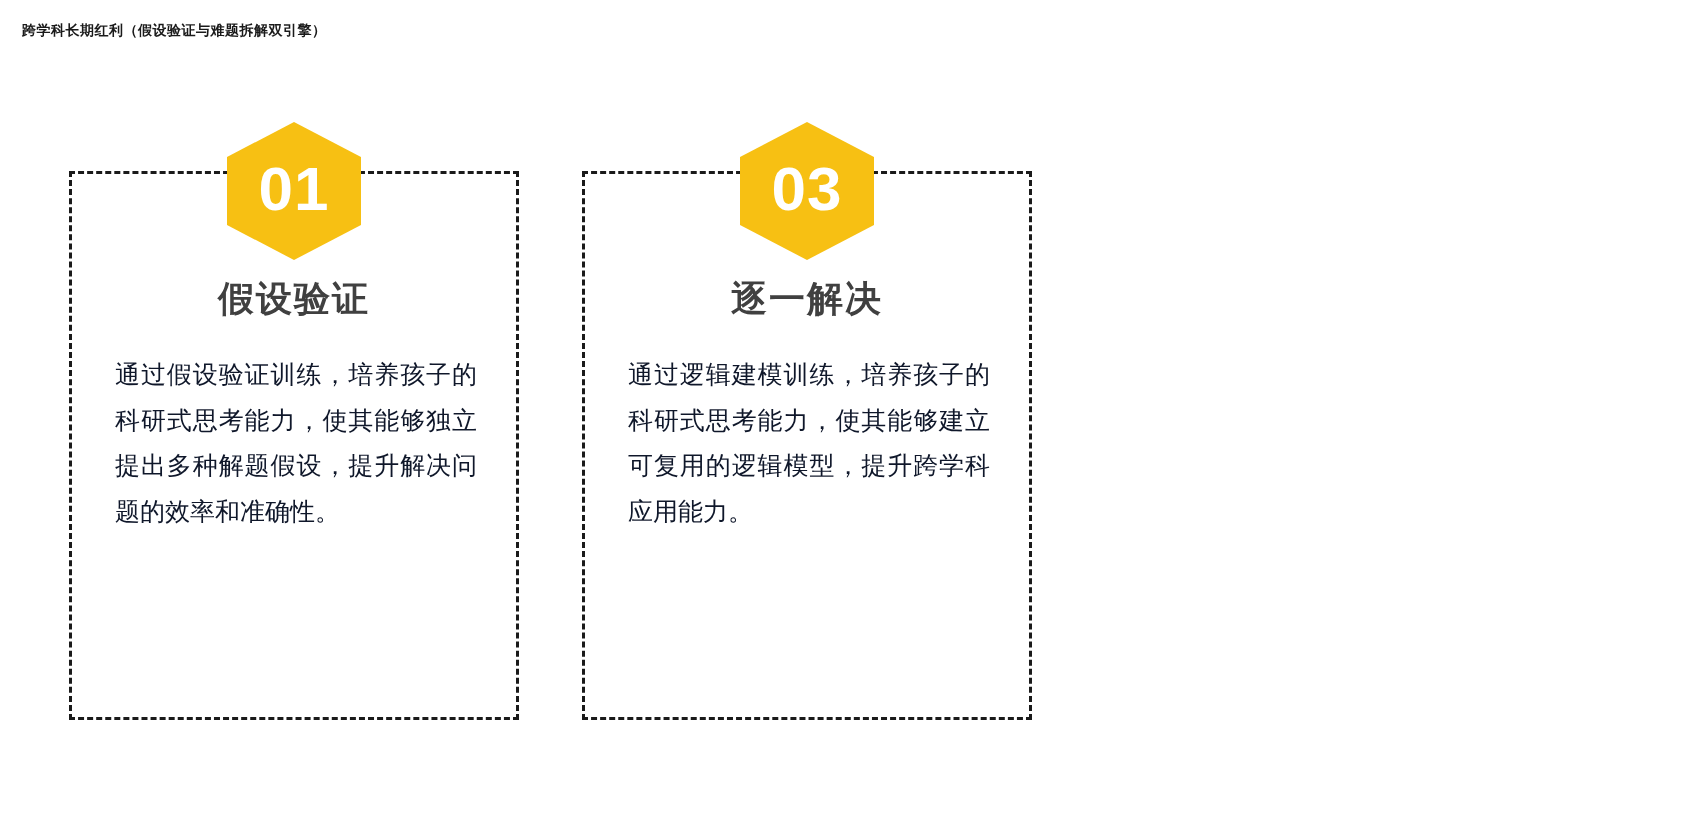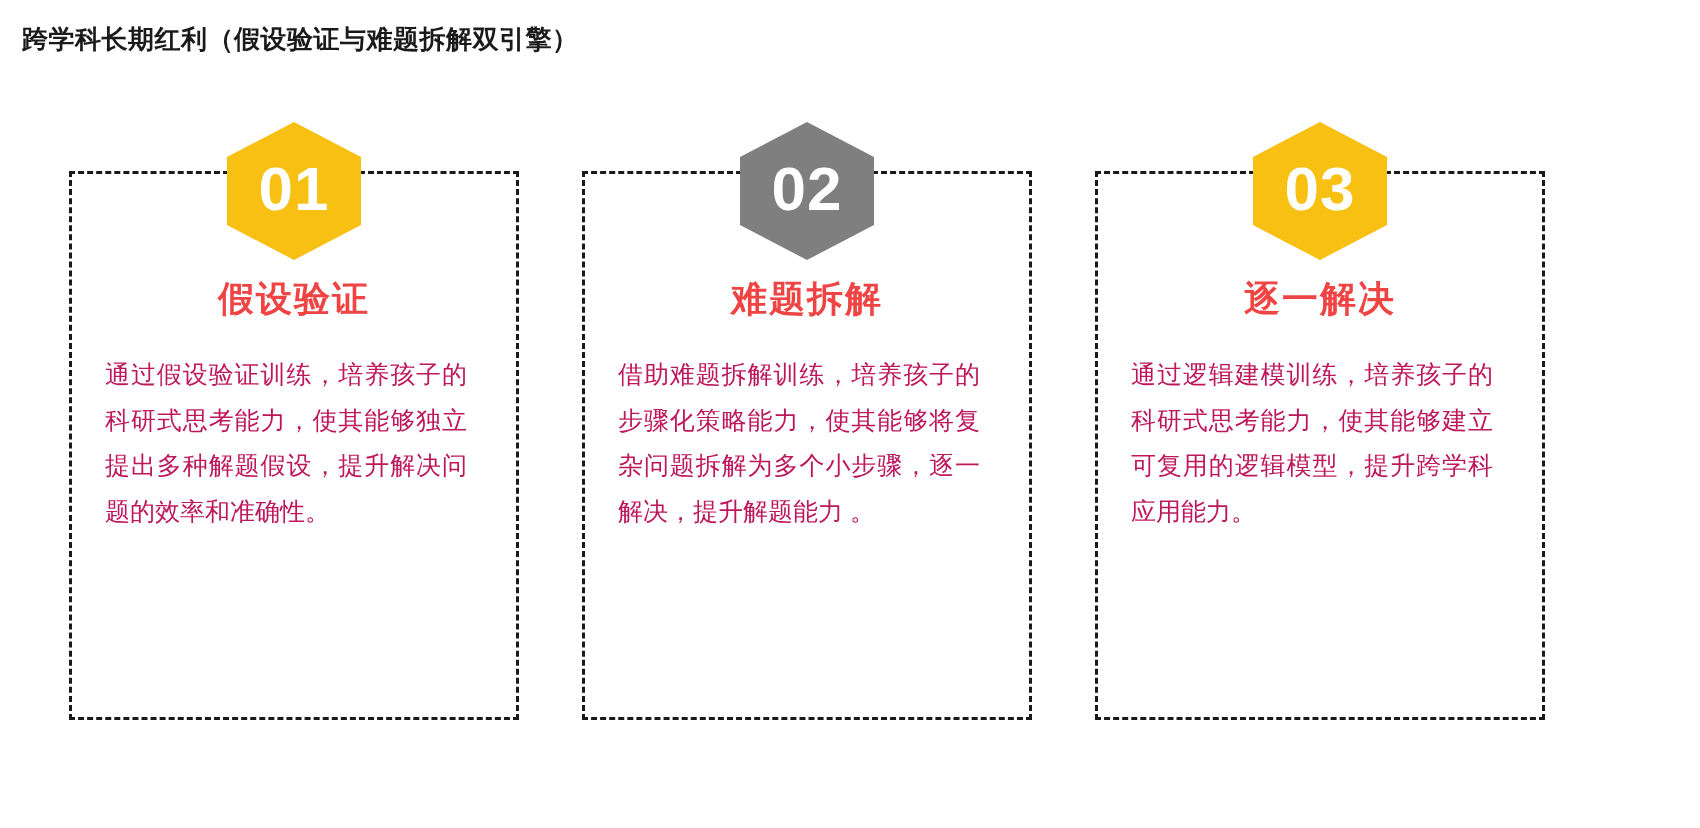--- a/index.html
+++ b/index.html
@@ -11,21 +11,21 @@
     width: 1700px;
     height: 828px;
     font-family: "Liberation Sans", sans-serif;
     overflow: hidden;
     position: relative;
   }
   .slide-title {
     position: absolute;
     left: 22px;
     top: 22px;
-    font-size: 26px;
+    font-size: 14px;
     font-weight: bold;
     color: #1a1a1a;
     letter-spacing: 0.5px;
     white-space: nowrap;
   }
   .cards {
     position: absolute;
     left: 0;
     top: 120px;
     width: 1700px;
@@ -78,31 +78,31 @@
     padding-bottom: 4px;
   }
   .card-heading {
     position: absolute;
     top: 155px;
     left: 0;
     width: 450px;
     text-align: center;
     font-size: 36px;
     font-weight: bold;
-    color: #ef4444;
+    color: #404040;
     letter-spacing: 2px;
   }
   .card-body {
     position: absolute;
     top: 232px;
-    left: 36px;
+    left: 46px;
     width: 362px;
     font-size: 25px;
     line-height: 1.82;
-    color: #be185d;
+    color: #0f172a;
     text-align: justify;
     text-justify: inter-ideograph;
   }
 </style>
 </head>
 <body>
 
 <div class="slide-title">跨学科长期红利（假设验证与难题拆解双引擎）</div>
 
 <div class="cards">
@@ -112,31 +112,20 @@
     <div class="hex">
       <svg width="142" height="142" viewBox="0 0 142 142" aria-hidden="true">
         <polygon points="71,2 138,37 138,105 71,140 4,105 4,37" fill="#F7C013"></polygon>
       </svg>
       <span class="hex-num">01</span>
     </div>
     <div class="card-heading">假设验证</div>
     <div class="card-body">通过假设验证训练，培养孩子的科研式思考能力，使其能够独立提出多种解题假设，提升解决问题的效率和准确性。</div>
   </div>
 
-  <div class="card">
-    <div class="card-box"></div>
-    <div class="hex">
-      <svg width="142" height="142" viewBox="0 0 142 142" aria-hidden="true">
-        <polygon points="71,2 138,37 138,105 71,140 4,105 4,37" fill="#7F7F7F"></polygon>
-      </svg>
-      <span class="hex-num">02</span>
-    </div>
-    <div class="card-heading">难题拆解</div>
-    <div class="card-body">借助难题拆解训练，培养孩子的步骤化策略能力，使其能够将复杂问题拆解为多个小步骤，逐一解决，提升解题能力 。</div>
-  </div>
 
   <div class="card">
     <div class="card-box"></div>
     <div class="hex">
       <svg width="142" height="142" viewBox="0 0 142 142" aria-hidden="true">
         <polygon points="71,2 138,37 138,105 71,140 4,105 4,37" fill="#F7C013"></polygon>
       </svg>
       <span class="hex-num">03</span>
     </div>
     <div class="card-heading">逐一解决</div>

